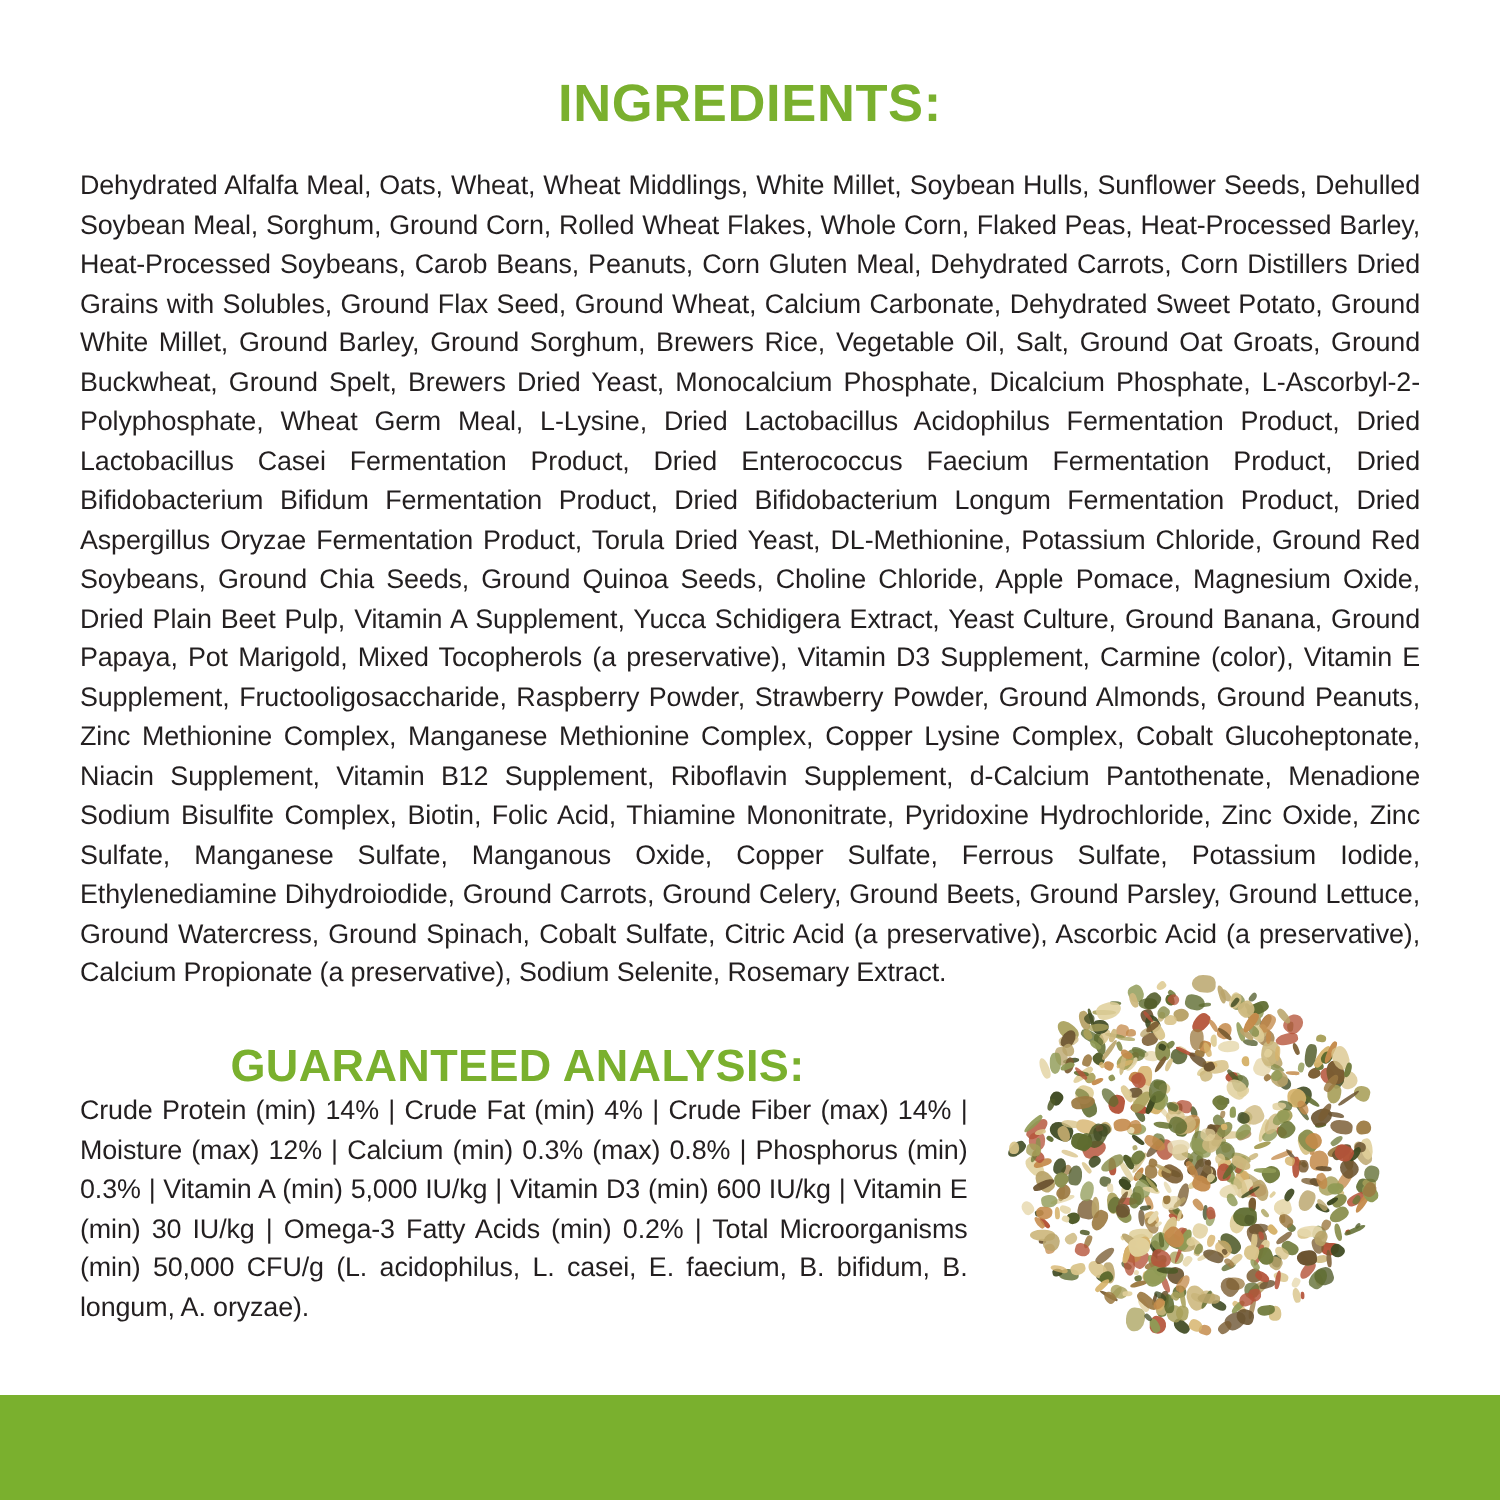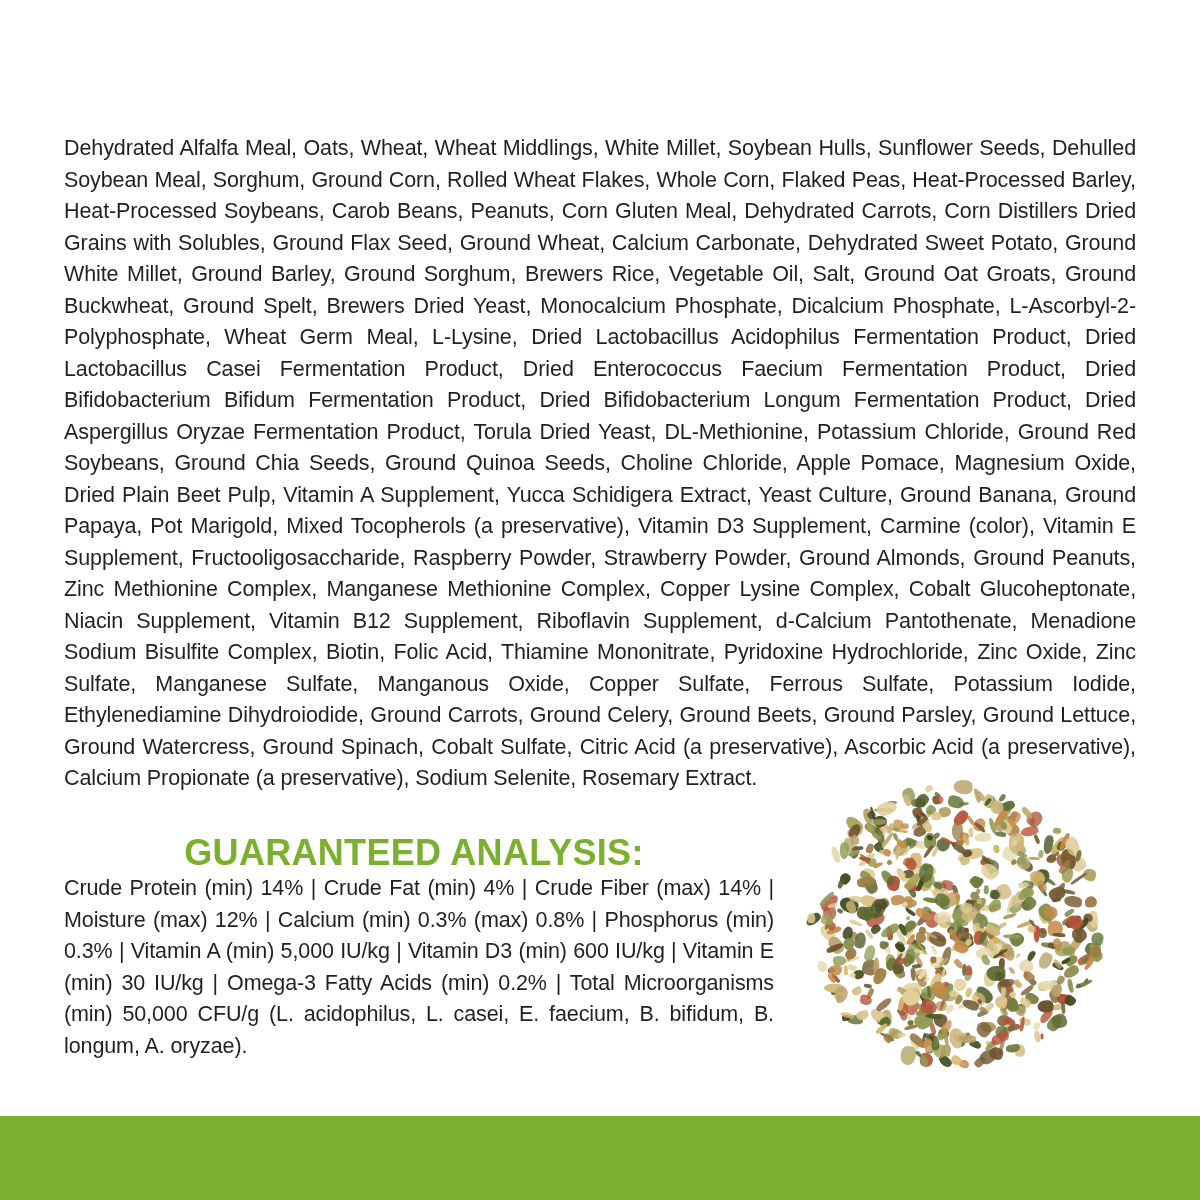--- a/index.html
+++ b/index.html
@@ -103,20 +103,21 @@
   .bit {
     position: absolute;
     border-radius: 40% 60% 55% 45%;
   }
 </style>
 </head>
 <body>
 
 <div class="page">
 
+  <h1 class="heading" id="ingredients-heading">INGREDIENTS:</h1>
 
   <div class="ingredients-body">Dehydrated Alfalfa Meal, Oats, Wheat, Wheat Middlings, White Millet, Soybean Hulls, Sunflower Seeds, Dehulled Soybean Meal, Sorghum, Ground Corn, Rolled Wheat Flakes, Whole Corn, Flaked Peas, Heat-Processed Barley, Heat-Processed Soybeans, Carob Beans, Peanuts, Corn Gluten Meal, Dehydrated Carrots, Corn Distillers Dried Grains with Solubles, Ground Flax Seed, Ground Wheat, Calcium Carbonate, Dehydrated Sweet Potato, Ground White Millet, Ground Barley, Ground Sorghum, Brewers Rice, Vegetable Oil, Salt, Ground Oat Groats, Ground Buckwheat, Ground Spelt, Brewers Dried Yeast, Monocalcium Phosphate, Dicalcium Phosphate, L-Ascorbyl-2-Polyphosphate, Wheat Germ Meal, L-Lysine, Dried Lactobacillus Acidophilus Fermentation Product, Dried Lactobacillus Casei Fermentation Product, Dried Enterococcus Faecium Fermentation Product, Dried Bifidobacterium Bifidum Fermentation Product, Dried Bifidobacterium Longum Fermentation Product, Dried Aspergillus Oryzae Fermentation Product, Torula Dried Yeast, DL-Methionine, Potassium Chloride, Ground Red Soybeans, Ground Chia Seeds, Ground Quinoa Seeds, Choline Chloride, Apple Pomace, Magnesium Oxide, Dried Plain Beet Pulp, Vitamin A Supplement, Yucca Schidigera Extract, Yeast Culture, Ground Banana, Ground Papaya, Pot Marigold, Mixed Tocopherols (a preservative), Vitamin D3 Supplement, Carmine (color), Vitamin E Supplement, Fructooligosaccharide, Raspberry Powder, Strawberry Powder, Ground Almonds, Ground Peanuts, Zinc Methionine Complex, Manganese Methionine Complex, Copper Lysine Complex, Cobalt Glucoheptonate, Niacin Supplement, Vitamin B12 Supplement, Riboflavin Supplement, d-Calcium Pantothenate, Menadione Sodium Bisulfite Complex, Biotin, Folic Acid, Thiamine Mononitrate, Pyridoxine Hydrochloride, Zinc Oxide, Zinc Sulfate, Manganese Sulfate, Manganous Oxide, Copper Sulfate, Ferrous Sulfate, Potassium Iodide, Ethylenediamine Dihydroiodide, Ground Carrots, Ground Celery, Ground Beets, Ground Parsley, Ground Lettuce, Ground Watercress, Ground Spinach, Cobalt Sulfate, Citric Acid (a preservative), Ascorbic Acid (a preservative), Calcium Propionate (a preservative), Sodium Selenite, Rosemary Extract.</div>
 
   <h2 class="ga-heading">GUARANTEED ANALYSIS:</h2>
 
   <div class="ga-body">Crude Protein (min) 14% | Crude Fat (min) 4% | Crude Fiber (max) 14% | Moisture (max) 12% | Calcium (min) 0.3% (max) 0.8% | Phosphorus (min) 0.3% | Vitamin A (min) 5,000 IU/kg | Vitamin D3 (min) 600 IU/kg | Vitamin E (min) 30 IU/kg | Omega-3 Fatty Acids (min) 0.2% | Total Microorganisms (min) 50,000 CFU/g (L. acidophilus, L. casei, E. faecium, B. bifidum, B. longum, A. oryzae).</div>
 
   <div class="product-photo">
     <div class="bitcanvas" id="bitcanvas">
         <div class="bit" style="left: 87.0213px; top: 106.235px; width: 12.6767px; height: 14.8451px; background: rgb(181, 84, 58); transform: rotate(190deg); opacity: 0.97;"></div>

